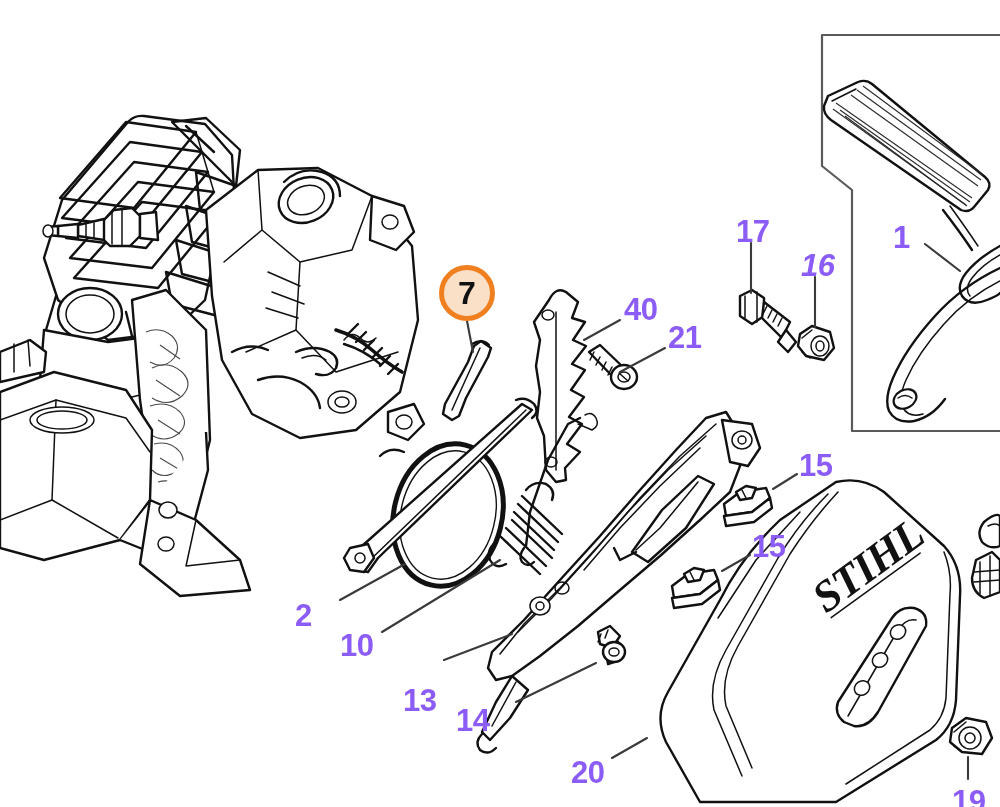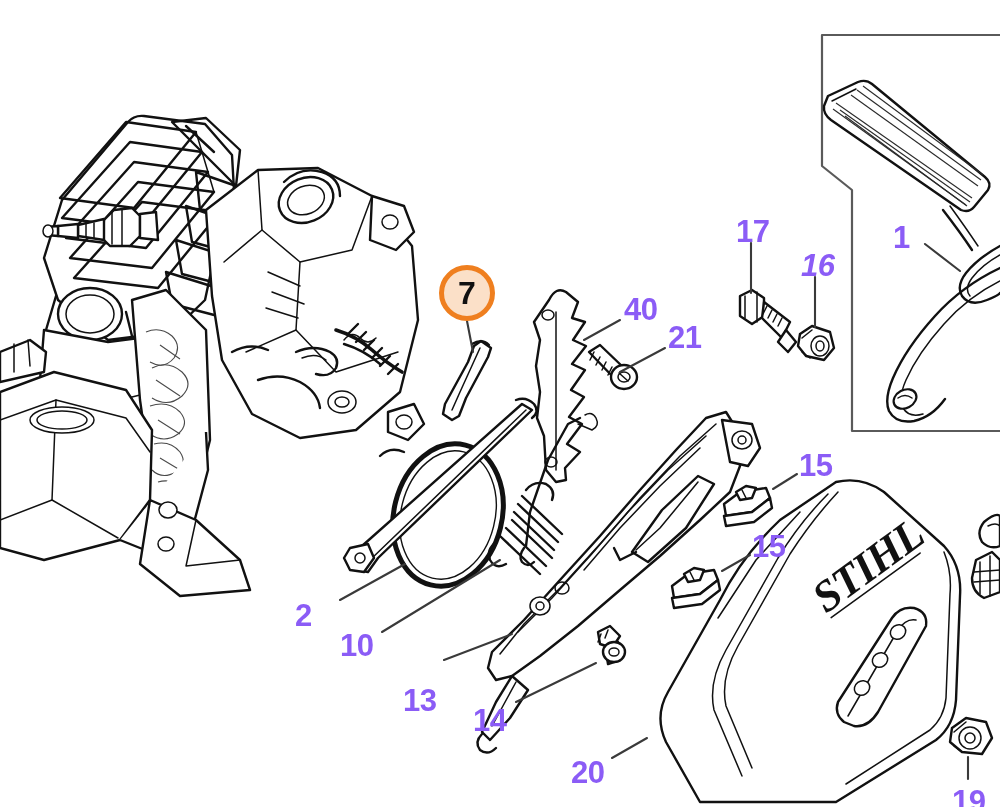--- a/index.html
+++ b/index.html
@@ -349,21 +349,21 @@
         <line x1="665" y1="348" x2="620" y2="372" class="leader"></line>
         <line x1="467" y1="321" x2="473" y2="352" class="leader"></line>
       </g>
   </svg>
 
   <div id="labels">
       <div class="lbl" style="left: 893px; top: 222px;">1</div>
       <div class="lbl" style="left: 295px; top: 600px;">2</div>
       <div class="lbl" style="left: 340px; top: 630px;">10</div>
       <div class="lbl" style="left: 403px; top: 685px;">13</div>
-      <div class="lbl" style="left: 473px; top: 705px; text-align: right;">14</div>
+      <div class="lbl" style="left: 456px; top: 705px; text-align: right;">14</div>
       <div class="lbl" style="left: 799px; top: 450px;">15</div>
       <div class="lbl" style="left: 752px; top: 531px;">15</div>
       <div class="lbl" style="left: 801px; top: 250px; font-style: italic;">16</div>
       <div class="lbl" style="left: 736px; top: 216px;">17</div>
       <div class="lbl" style="left: 571px; top: 757px;">20</div>
       <div class="lbl" style="left: 952px; top: 786px;">19</div>
       <div class="lbl" style="left: 624px; top: 294px;">40</div>
       <div class="lbl" style="left: 668px; top: 322px;">21</div>
     </div>
 

